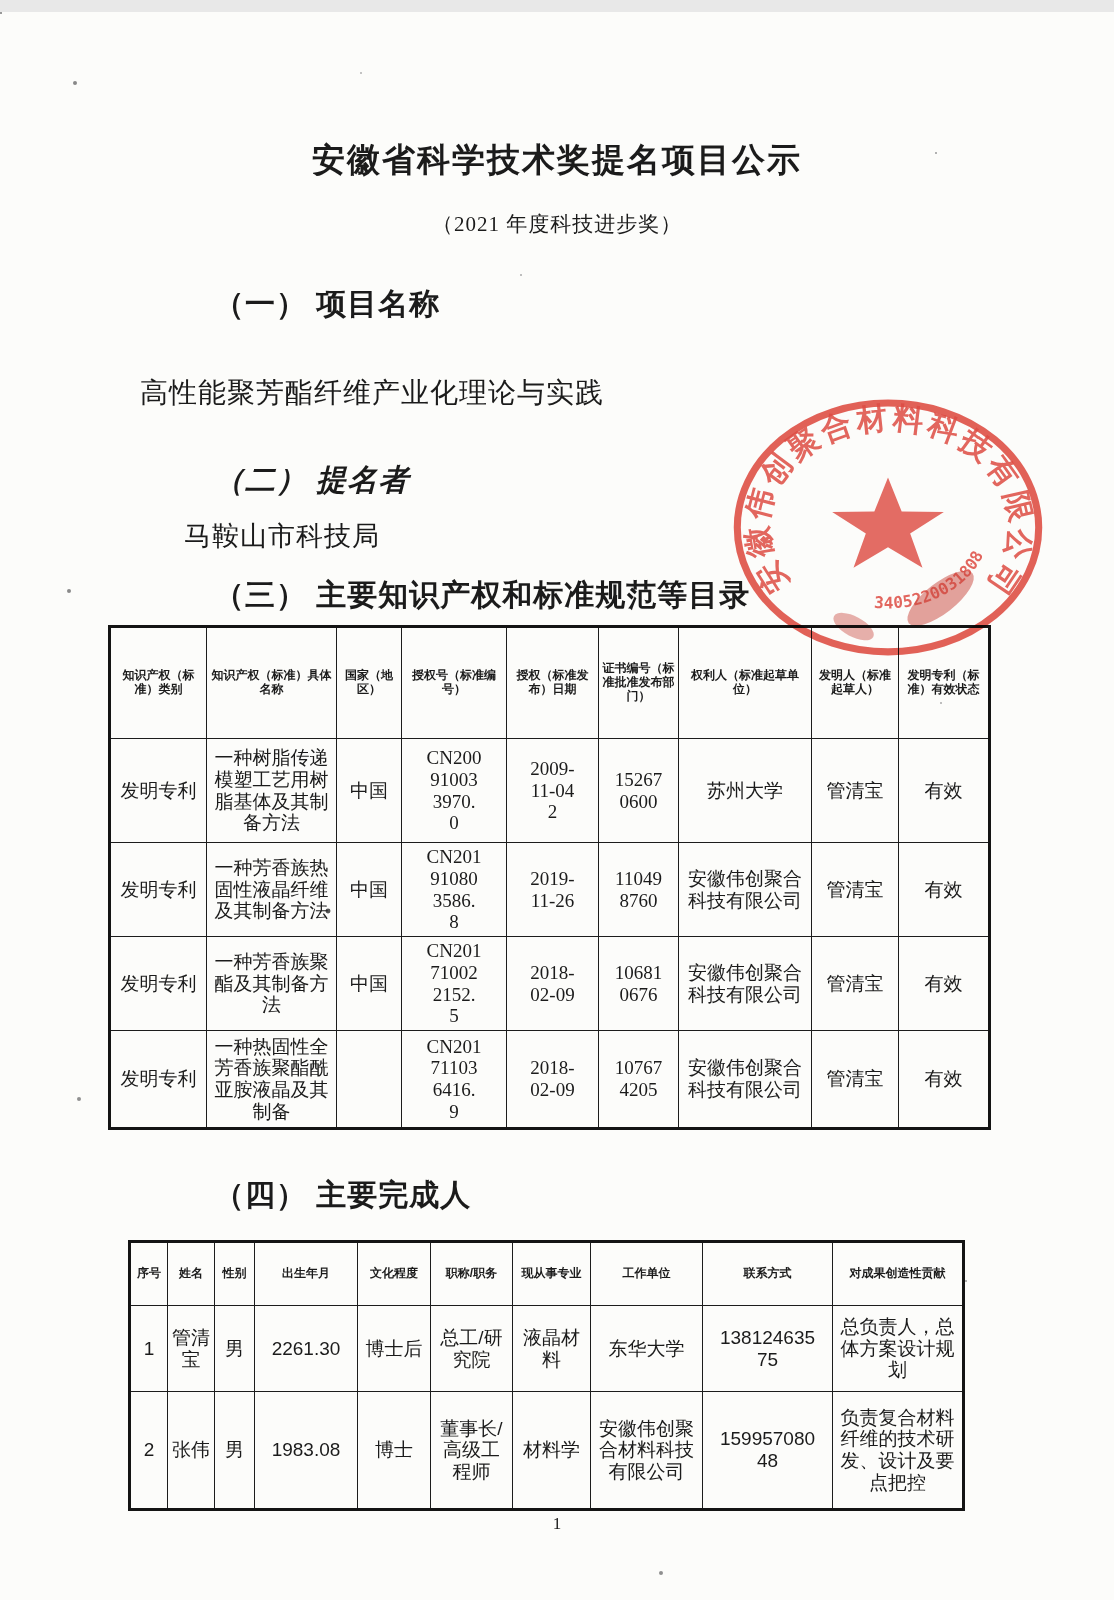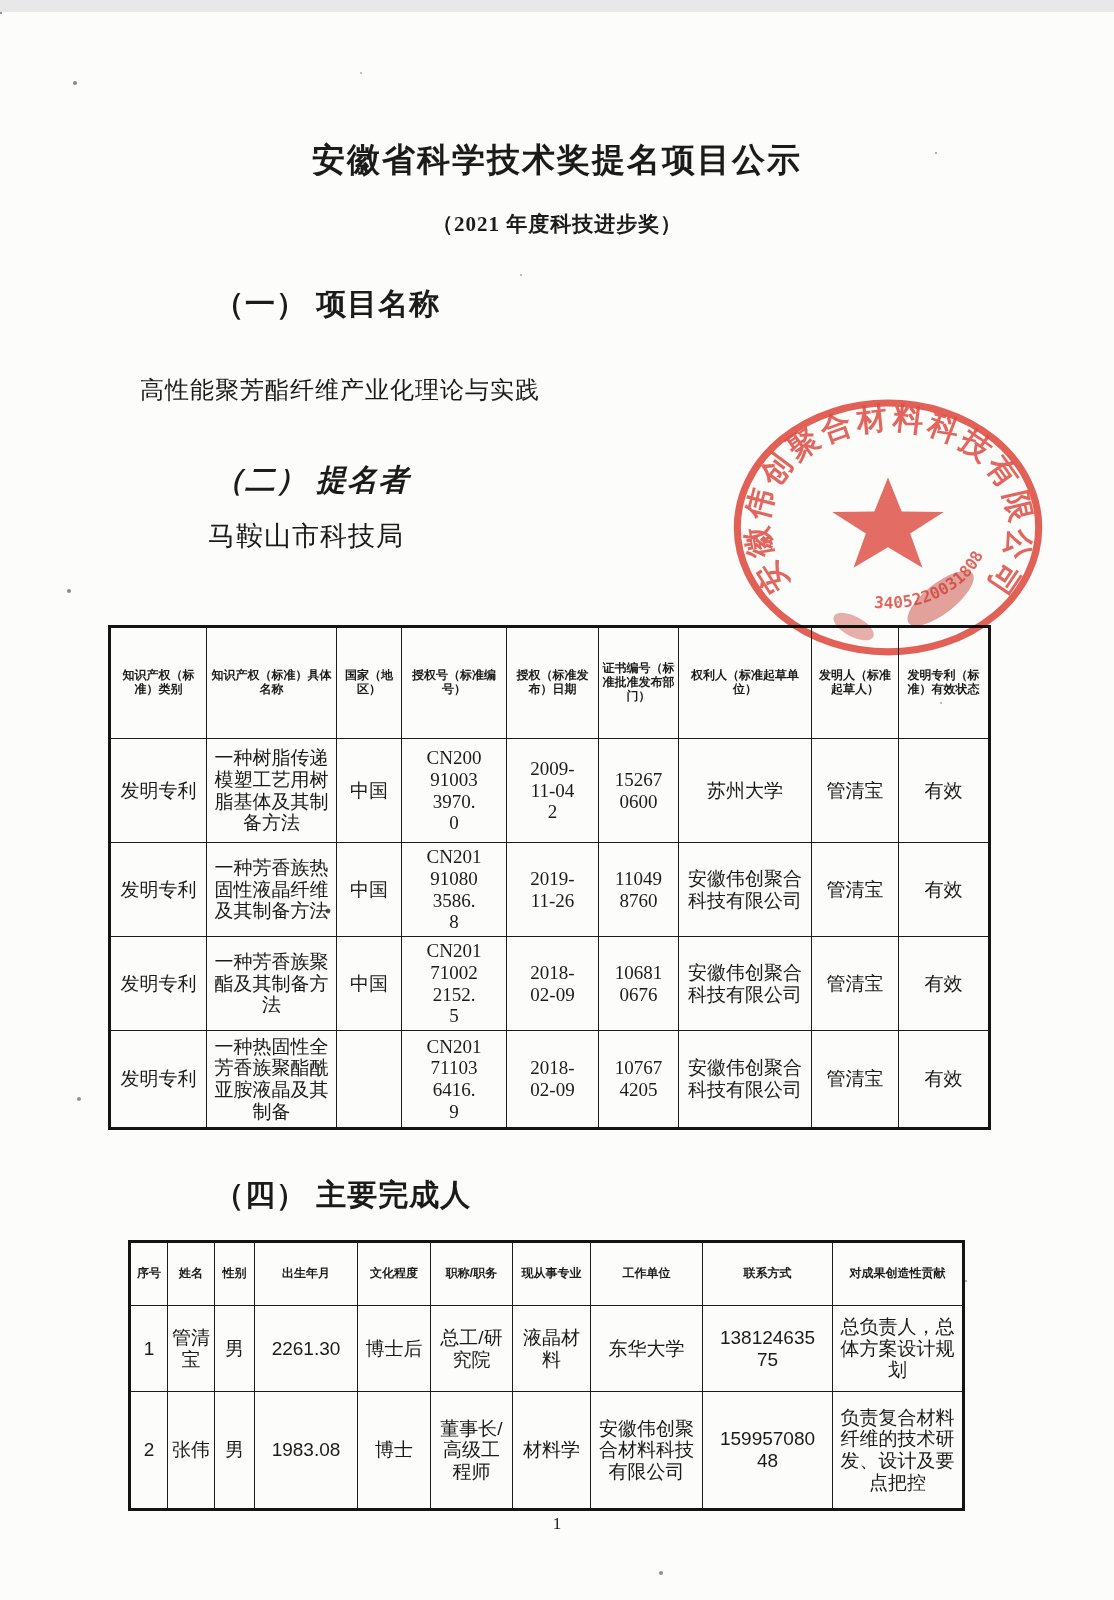--- a/index.html
+++ b/index.html
@@ -4,24 +4,24 @@
 <style>
   html,body{margin:0;padding:0;background:#e8e8e8;}
   .page{
     position:relative;width:1114px;height:1600px;margin:12px auto;
     background:#fcfcfa;overflow:hidden;
     font-family:"Liberation Serif","DejaVu Serif",serif;color:#1b1b1b;
   }
   .center{position:absolute;left:0;width:100%;text-align:center;}
   .doc-title{top:126px;font-family:"Liberation Sans","DejaVu Sans",sans-serif;
     font-weight:bold;font-size:33px;letter-spacing:2px;}
-  .doc-subtitle{top:198px;font-size:21px;font-weight:bold;letter-spacing:1px;}
+  .doc-subtitle{top:198px;font-size:21px;font-weight:normal;letter-spacing:1px;}
   .sec-heading{position:absolute;font-family:"Liberation Sans","DejaVu Sans",sans-serif;
     font-weight:bold;font-size:30px;letter-spacing:1px;}
-  .body-line{position:absolute;font-size:24px;letter-spacing:1px;}
+  .body-line{position:absolute;font-size:28px;letter-spacing:1px;}
   .doc-table{position:absolute;border-collapse:collapse;table-layout:fixed;
     border:3px solid #141414;background:transparent;}
   .doc-table th,.doc-table td{
     border:1.6px solid #1c1c1c;text-align:center;vertical-align:middle;
     padding:1px 3px;word-break:break-all;white-space:pre-line;line-height:1.14;}
   .doc-table th{font-family:"Liberation Sans","DejaVu Sans",sans-serif;
     font-weight:bold;font-size:12px;}
   #ip-table td{font-size:19px;font-family:"Liberation Serif","DejaVu Serif",serif;}
   #people-table td{font-size:19px;font-family:"Liberation Sans","DejaVu Sans",sans-serif;}
   .page-num{top:1502px;font-size:17px;}
@@ -41,22 +41,23 @@
 
   <div class="specks"></div>
 
   <div class="center doc-title">安徽省科学技术奖提名项目公示</div>
   <div class="center doc-subtitle">（2021 年度科技进步奖）</div>
 
   <div class="sec-heading" style="left:214px;top:272px;text-align:right;">（一） 项目名称</div>
   <div class="body-line" style="left:140px;top:362px;">高性能聚芳酯纤维产业化理论与实践</div>
 
   <div class="sec-heading" style="left:214px;top:448px;font-style:italic;">（二） 提名者</div>
-  <div class="body-line" style="left:208px;top:506px;font-size:27px;">马鞍山市科技局</div>
-
+  <div class="body-line" style="left:184px;top:506px;font-size:27px;">马鞍山市科技局</div>
+
+  <div class="sec-heading" style="left:214px;top:563px;">（三） 主要知识产权和标准规范等目录</div>
 
   <div class="seal">
     <svg width="324" height="266" viewBox="0 0 320 263">
       <ellipse cx="160" cy="130" rx="149" ry="123" fill="none" stroke="#dd382e" stroke-width="7" opacity="0.88"></ellipse>
       <polygon points="0,-58 13.5,-18.6 55.2,-17.9 21.9,7.1 34.1,46.9 0,23 -34.1,46.9 -21.9,7.1 -55.2,-17.9 -13.5,-18.6" transform="translate(160,130) scale(1,0.85)" fill="#dd382e" opacity="0.82"></polygon>
       <defs>
         <path id="sealTopArc" d="M 63.3 185.7 A 120 97 0 1 1 258.3 185.7" fill="none"></path>
         <path id="sealBottomArc" d="M 146.1 209.2 A 100 80 0 0 0 256.6 150.7" fill="none"></path>
       </defs>
       <text font-size="30" font-family="Liberation Sans, DejaVu Sans, sans-serif" font-weight="bold" fill="#dd382e" opacity="0.85">

